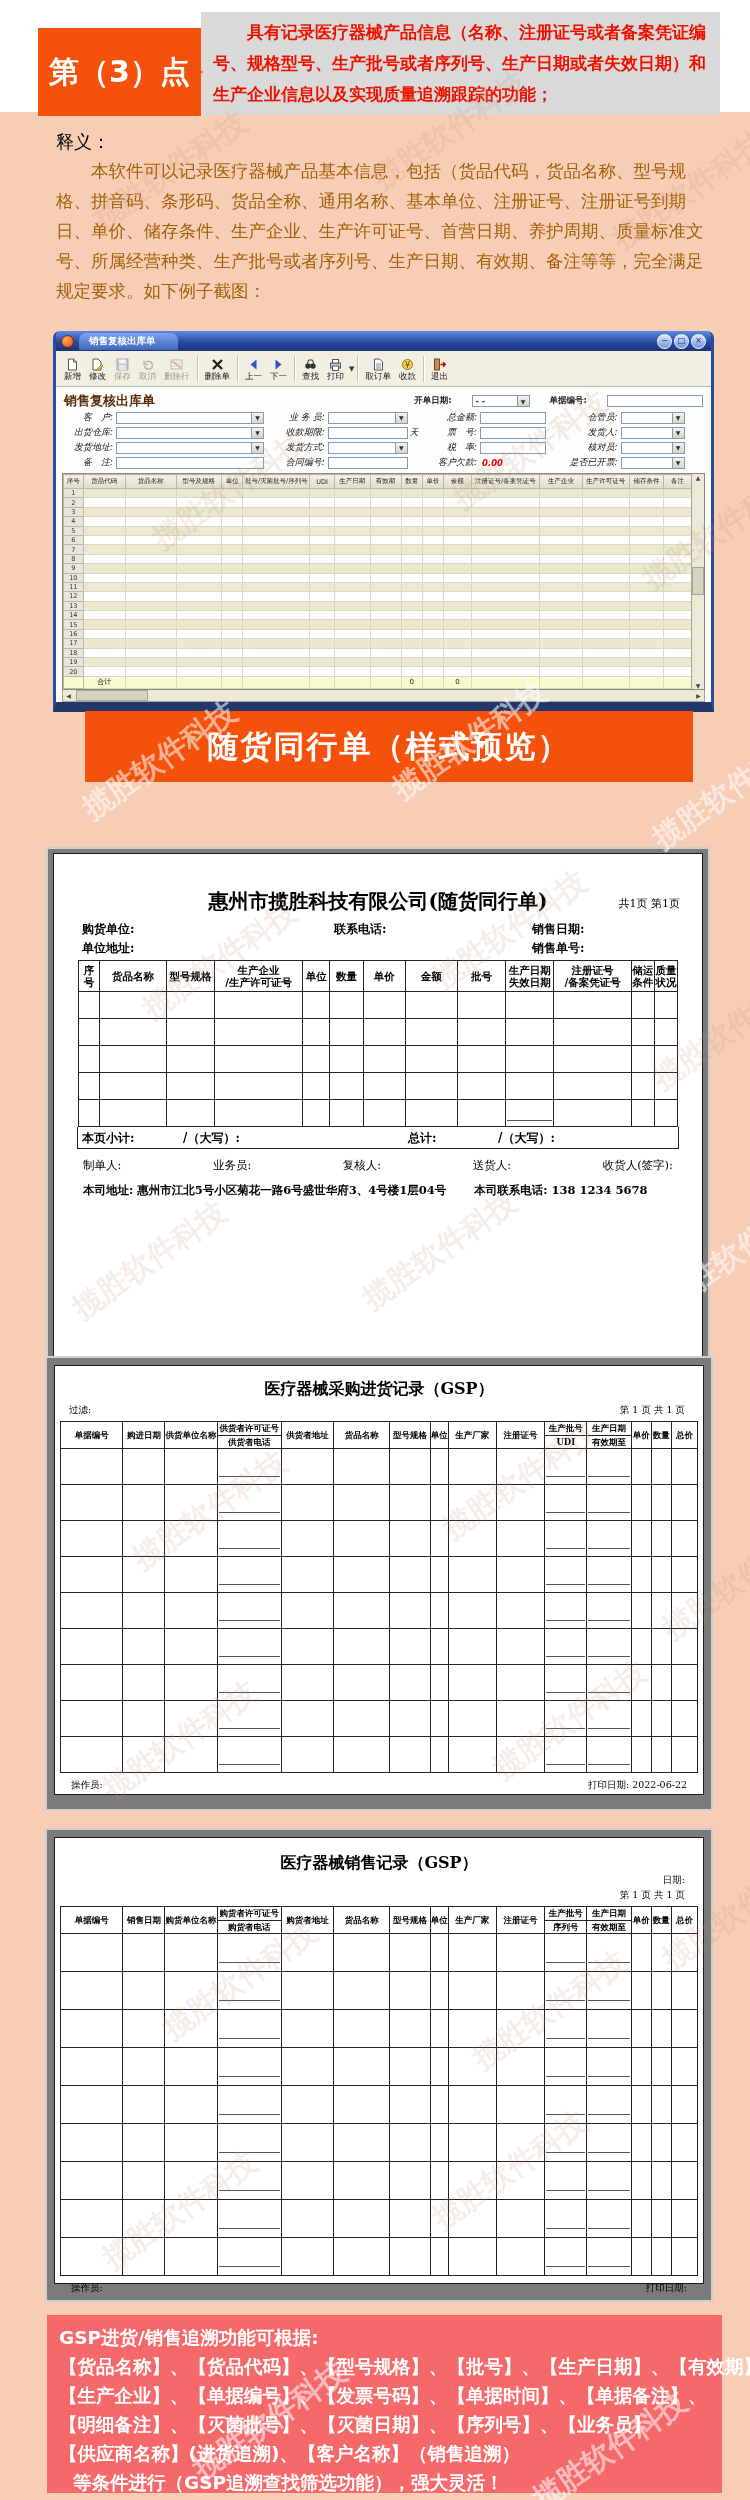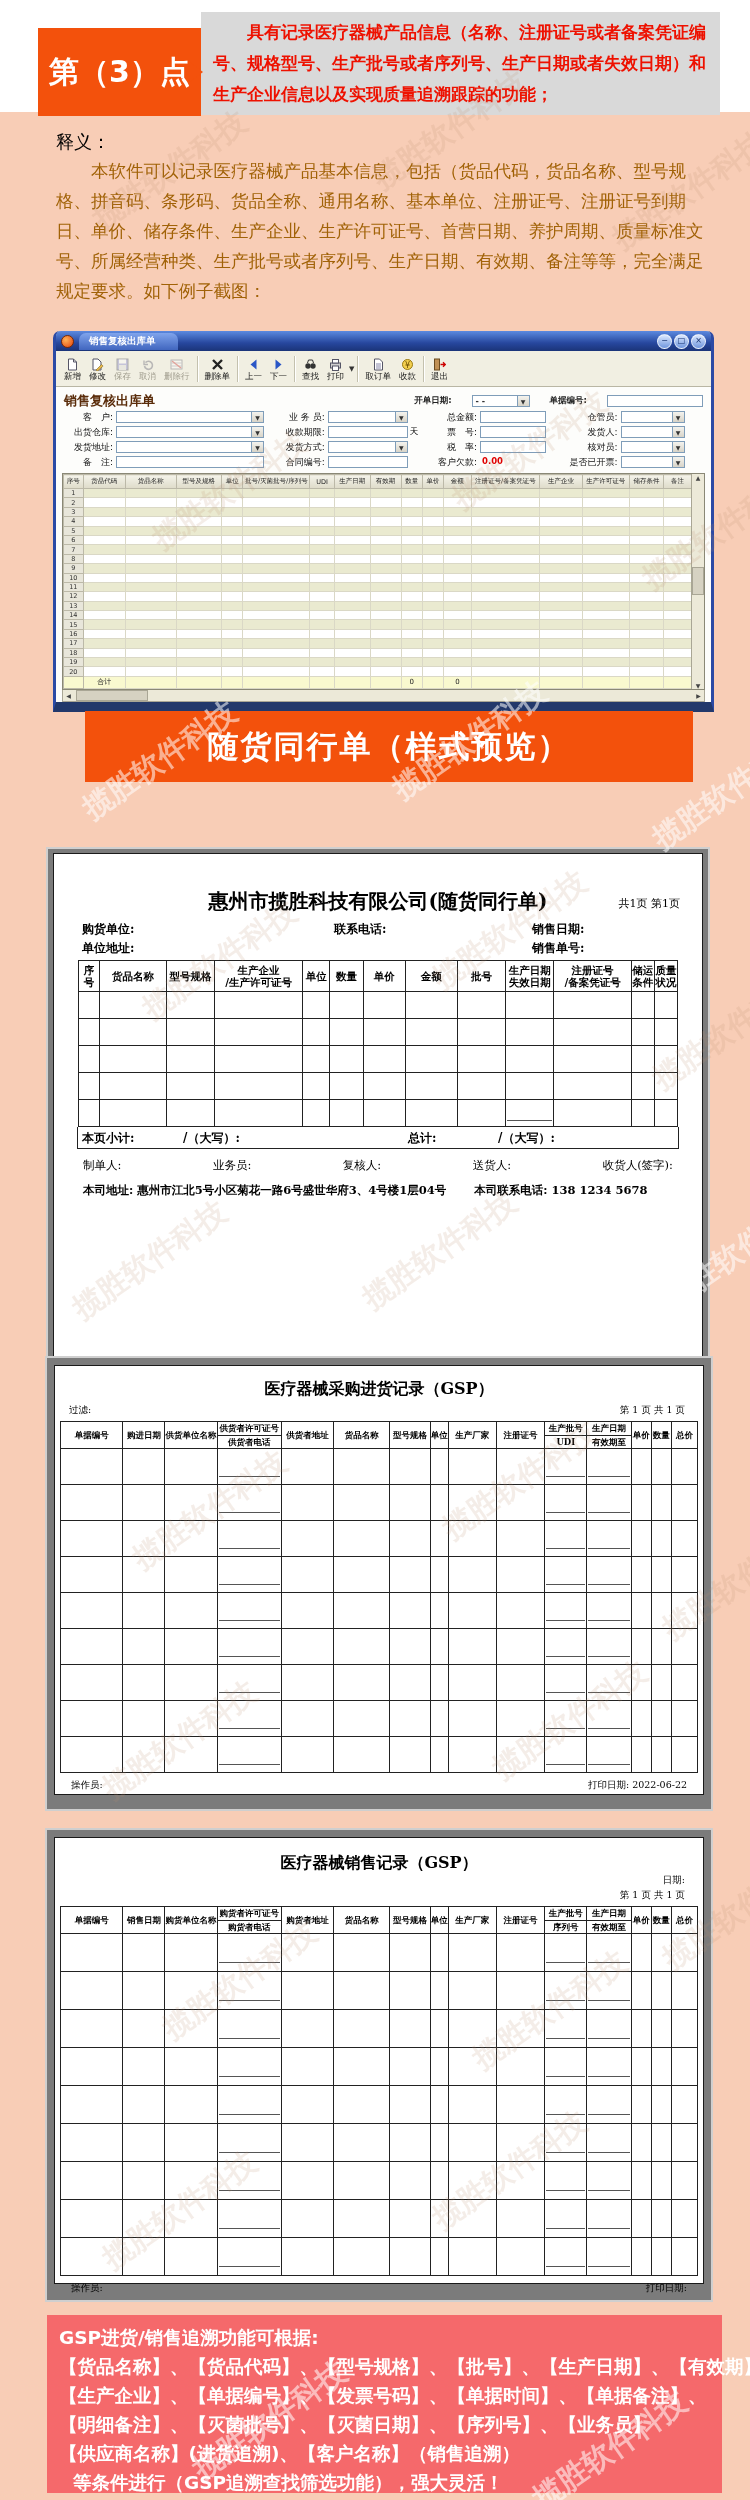--- a/index.html
+++ b/index.html
@@ -49,21 +49,21 @@
   .formhead{display:flex;align-items:center;padding:3px 4px 1px 4px;}
   .ftitle{font-size:13px;font-weight:bold;color:#5a2c0a;}
   .fh-right{margin-left:auto;display:flex;align-items:center;gap:20px;font-size:8.5px;font-weight:bold;color:#222;}
   .sel,.inp{background:#fff;border:1px solid #7f9db9;height:12px;box-sizing:border-box;
             display:inline-flex;align-items:center;font-size:8px;color:#333;}
   .sel .arrow{margin-left:auto;width:11px;height:100%;background:linear-gradient(#f4f3ee,#d8d4c8);
               border-left:1px solid #7f9db9;font-size:6px;color:#333;display:flex;
               align-items:center;justify-content:center;}
   .sel .val{padding-left:3px;}
   .frow{display:flex;margin:0 0 2px 6px;height:13px;align-items:center;}
-  .fcell{display:flex;align-items:flex-start;}
+  .fcell{display:flex;align-items:center;font-style:italic;}
   .flabel{font-size:9px;color:#111;text-align:right;padding-right:3px;box-sizing:border-box;}
   .fsuffix{font-size:8.5px;margin-left:2px;}
   .redval{color:#e00000;font-size:8.5px;font-weight:bold;padding-left:2px;}
   .grid-wrap{position:relative;margin:4px 2px 0 2px;border:1px solid #8a8876;background:#fff;}
   .grid{border-collapse:collapse;table-layout:fixed;width:calc(100% - 12px);font-size:6.5px;}
   .grid th{background:linear-gradient(#f4f3ea,#dedbc9);border:1px solid #bcb9a8;font-weight:normal;
            height:13px;padding:0;overflow:hidden;white-space:nowrap;color:#222;}
   .grid td{border:1px solid #dad8c6;height:8.4px;padding:0;overflow:hidden;}
   .grid td.rn{background:#e8e6da;border-color:#bcb9a8;text-align:center;color:#333;}
   .grid tr.alt td{background:#eaead0;} .grid tr.alt td.rn{background:#e8e6da;}

